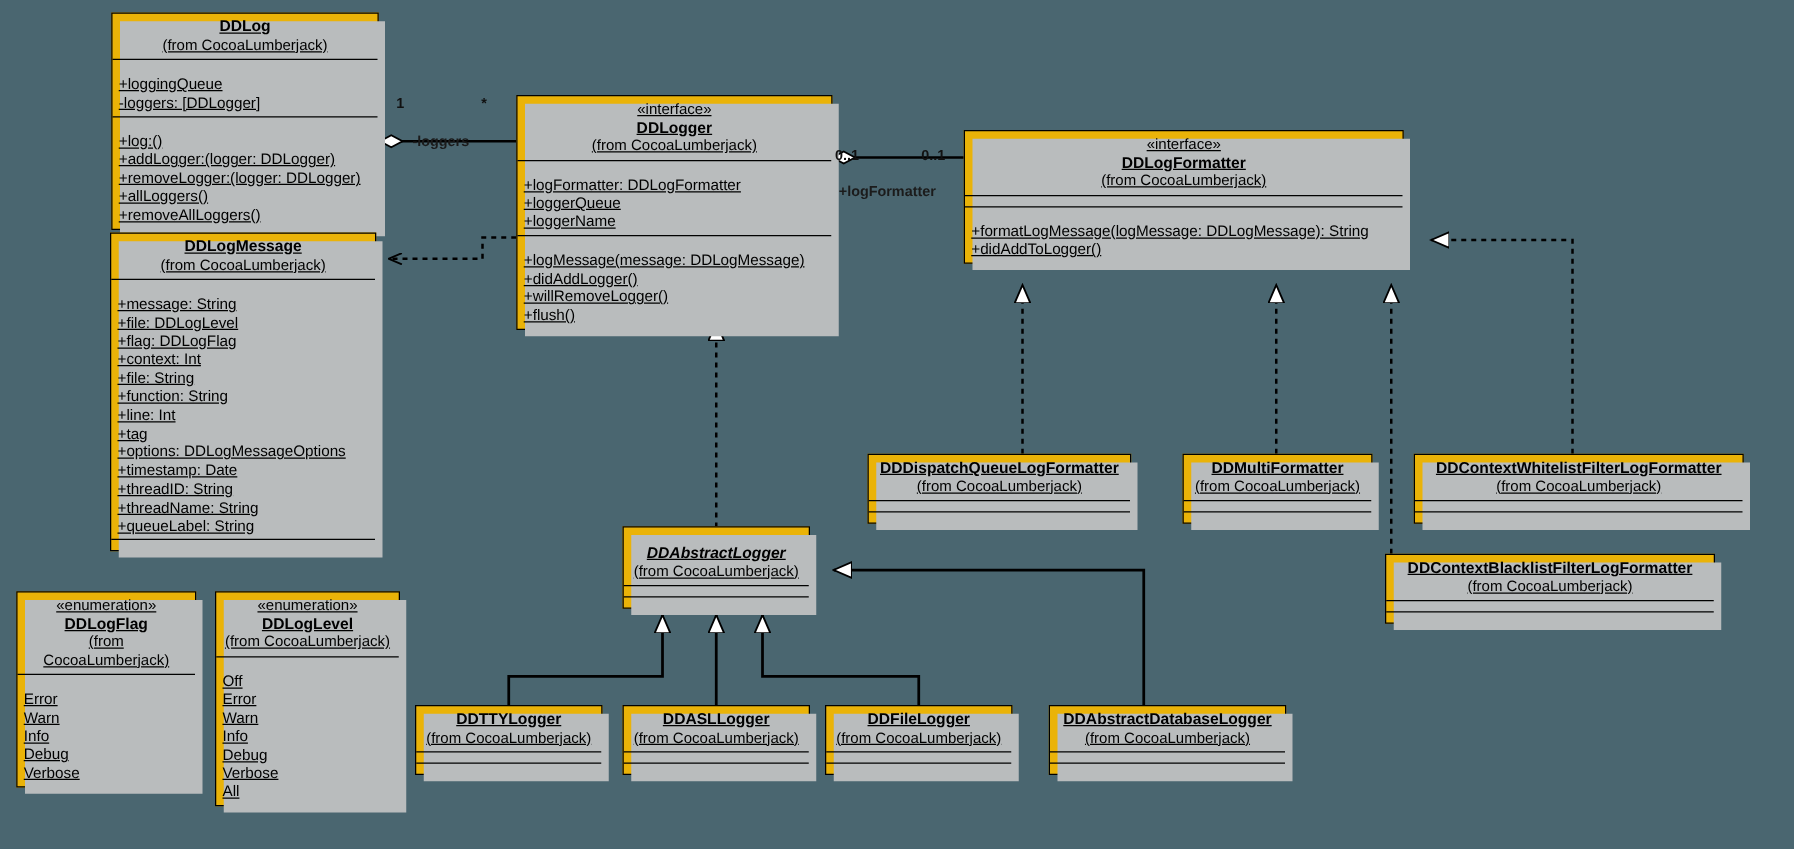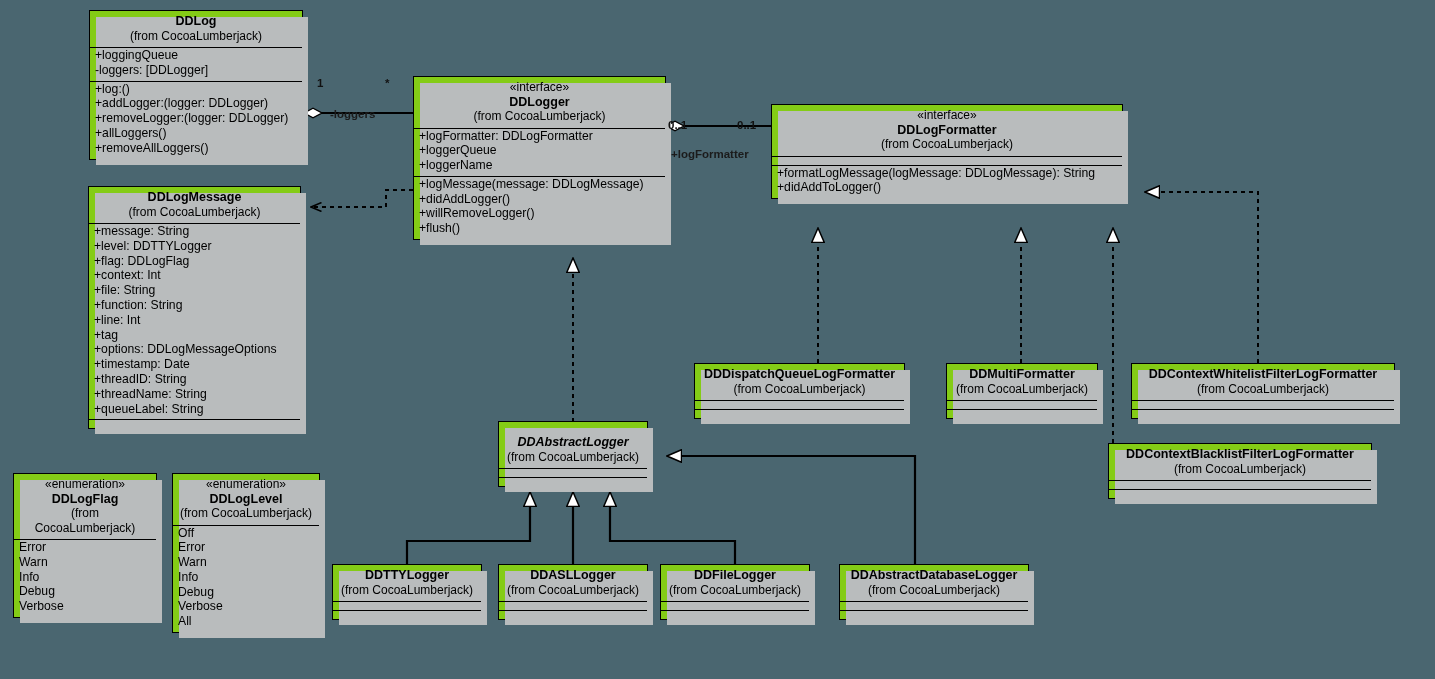--- a/index.html
+++ b/index.html
@@ -19,24 +19,25 @@
     position: absolute;
     left: 0; top: 0;
     width: 1435px; height: 679px;
     pointer-events: none;
   }
 
   
   .uml {
     position: absolute;
     box-sizing: border-box;
-    background: #84cc16;
+    background: #eab308;
     border: 1.6px solid #000;
     color: #000;
     z-index: 5;
+    text-decoration: underline;
   }
   .uml::after {         
     content: "";
     position: absolute;
     left: 6px; top: 6px;
     width: 100%; height: 100%;
     background: #b9bcbd;
     z-index: -1;
   }
   .hdr {
@@ -44,21 +45,21 @@
     text-align: center;
     line-height: 14.5px;
   }
   .stereo { font-size: 12px; }
   .cname  { font-size: 12.5px; font-weight: bold; }
   .cname.abstract { font-style: italic; margin-top: 10px; }
   .pkg    { font-size: 12px; }
 
   .compart {
     border-top: 1.6px solid #000;
-    padding: 0 5px 3px 5px;
+    padding: 12px 5px 3px 5px;
     font-size: 12.2px;
     line-height: 14.8px;
     text-align: left;
   }
   .compart.empty { height: 8px; padding: 0; }
   .compart .row { white-space: pre; }
 
   
   .elabel {
     position: absolute;
@@ -173,21 +174,21 @@
     </div>
   </div>
 
   <div class="uml" style="left:88px; top:186px; width:213px;">
     <div class="hdr">
       <div class="cname">DDLogMessage</div>
       <div class="pkg">(from CocoaLumberjack)</div>
     </div>
     <div class="compart">
       <div class="row">+message: String</div>
-      <div class="row">+level: DDTTYLogger</div>
+      <div class="row">+file: DDLogLevel</div>
       <div class="row">+flag: DDLogFlag</div>
       <div class="row">+context: Int</div>
       <div class="row">+file: String</div>
       <div class="row">+function: String</div>
       <div class="row">+line: Int</div>
       <div class="row">+tag</div>
       <div class="row">+options: DDLogMessageOptions</div>
       <div class="row">+timestamp: Date</div>
       <div class="row">+threadID: String</div>
       <div class="row">+threadName: String</div>

